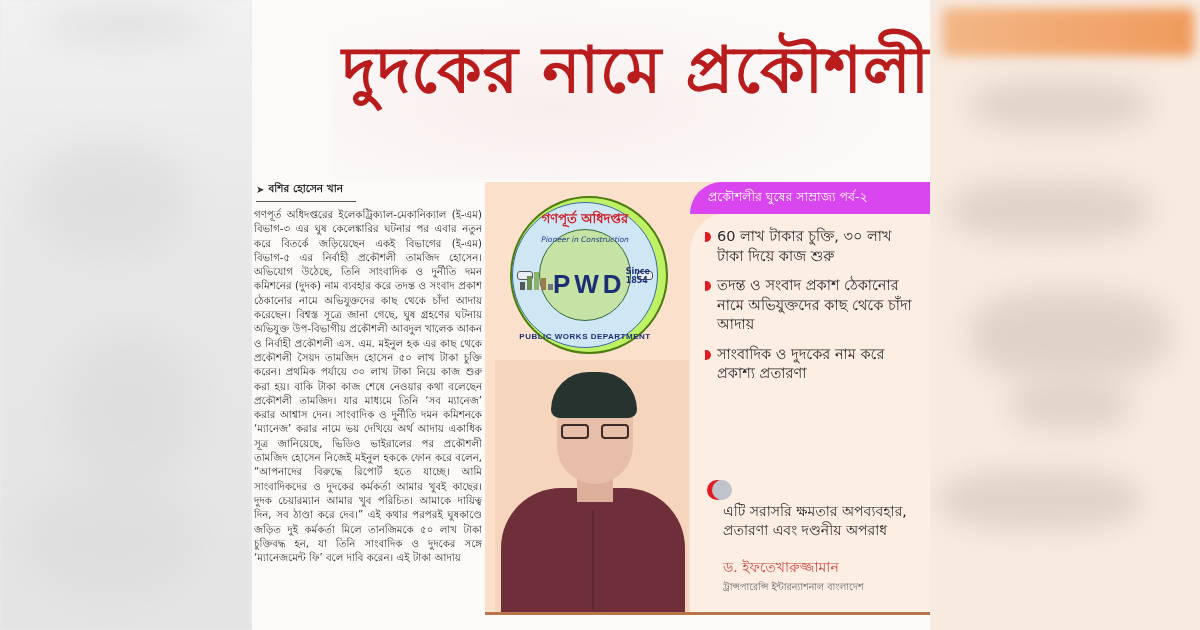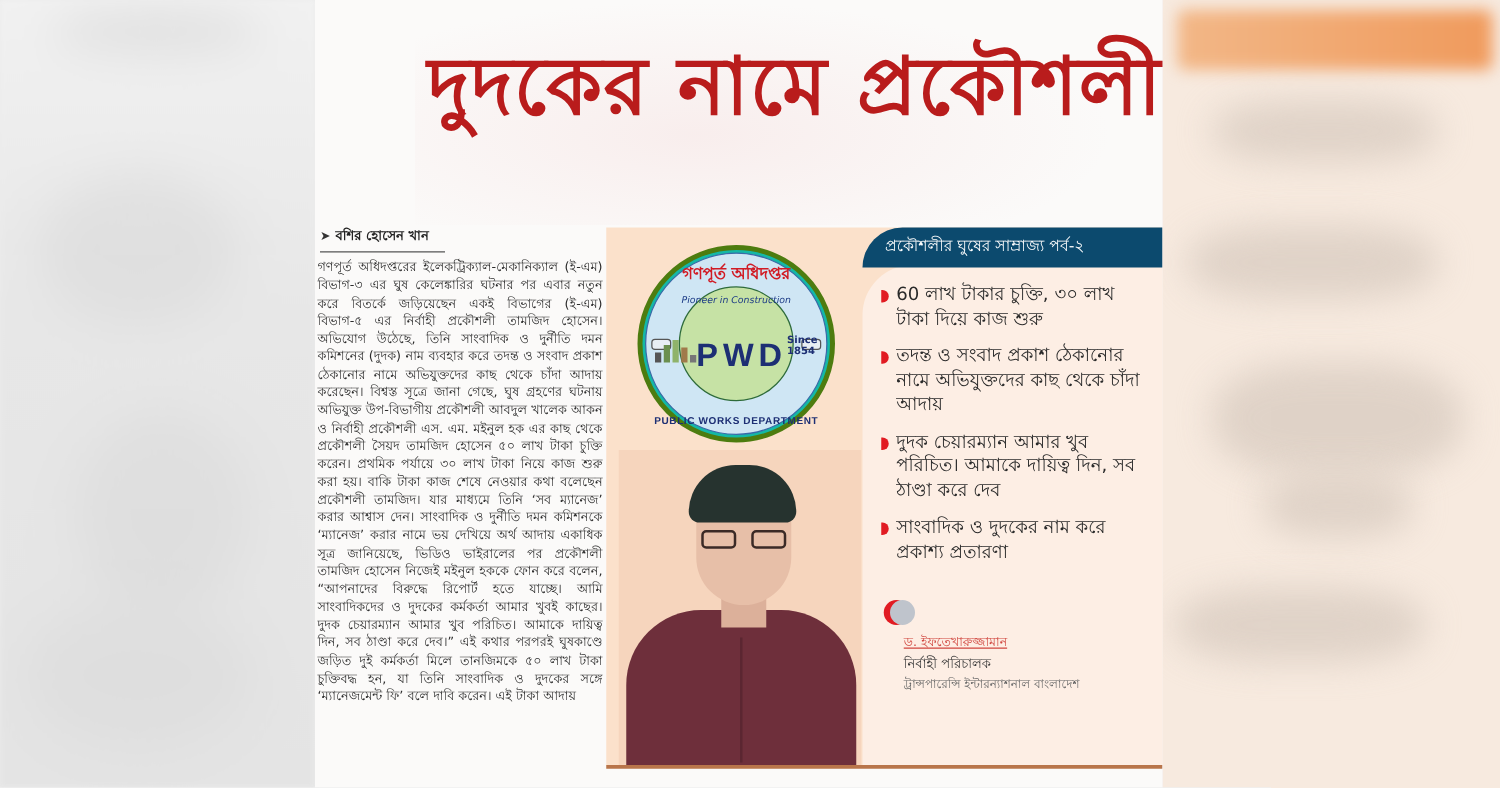--- a/index.html
+++ b/index.html
@@ -57,33 +57,33 @@
     .panel {
       position: absolute; left: 233px; top: 182px; width: 445px; height: 430px;
       background: #fbe1cb;
     }
     .panel-inner {
       position: absolute; left: 205px; top: 30px; width: 240px; height: 400px;
       background: #fdeee4; border-top-left-radius: 40px;
     }
     .series-tag {
       position: absolute; left: 205px; top: 0; width: 240px; height: 32px;
-      background: #0c4a6e; color: #fff; font-size: 12.5px;
+      background: #d946ef; color: #fff; font-size: 12.5px;
       display: flex; align-items: center; padding-left: 18px;
       border-top-left-radius: 34px;
     }
     .panel-bottom-rule {
       position: absolute; left: 0; top: 430px; width: 445px; height: 3px; background: #b9754a;
     }
 
     
     .logo {
       position: absolute; left: 25px; top: 14px; width: 158px; height: 158px;
-      border-radius: 50%; background: #14b8a6; border: 4px solid #4d7c0f;
-      display: flex; align-items: center; justify-content: center;
+      border-radius: 50%; background: #bef264; border: 2px solid #4d7c0f;
+      display: flex; align-items: center; 
     }
     .logo-ring {
       width: 146px; height: 146px; border-radius: 50%; background: #cfe6f4;
       border: 1.5px solid #3a6aa8; position: relative;
       display: flex; align-items: center; justify-content: center;
     }
     .logo-core {
       width: 92px; height: 92px; border-radius: 50%; background: #c6e2a5;
       border: 1.5px solid #2e6b3a; position: relative;
       display: flex; flex-direction: row; align-items: center; justify-content: center;
@@ -123,21 +123,21 @@
     .points { position: absolute; left: 220px; top: 45px; width: 215px; }
     .point { display: flex; gap: 6px; margin-bottom: 10px; font-size: 14.5px; line-height: 19.5px; color: #2a2a2a; }
     .point .mk { flex: none; width: 6px; height: 10px; margin-top: 5px; background: #e11b22; border-radius: 0 6px 6px 0; }
 
     
     .quote { position: absolute; left: 222px; top: 298px; width: 215px; }
     .quote-icon { position: relative; width: 26px; height: 22px; }
     .quote-icon .r { position: absolute; left: 0; top: 0; width: 20px; height: 20px; border-radius: 50%; background: #e11b22; }
     .quote-icon .g { position: absolute; left: 5px; top: 0; width: 20px; height: 20px; border-radius: 50%; background: #bfc4cc; }
     .quote-text { margin-left: 16px; margin-top: 0; font-size: 14px; line-height: 19px; color: #2a2a2a; }
-    .quote-name { margin-left: 16px; margin-top: 4px; font-size: 10px; color: #d0453e; text-decoration: underline; }
+    .quote-name { margin-left: 16px; margin-top: 16px; font-size: 14px; color: #d0453e; }
     .quote-role { margin-left: 16px; font-size: 10.5px; color: #333; }
     .quote-org { margin-left: 16px; font-size: 9.5px; color: #666; }
   </style>
 </head>
 <body>
 
 <div class="blur-left">
   <div class="blob" style="left:30px;top:140px;width:160px;height:120px;"></div>
   <div class="blob" style="left:60px;top:330px;width:140px;height:160px;"></div>
   <div class="blob" style="left:20px;top:480px;width:180px;height:120px;"></div>
@@ -209,33 +209,29 @@
       <div class="point">
         <span class="mk"></span>
         <span>60 লাখ টাকার চুক্তি, ৩০ লাখ টাকা দিয়ে কাজ শুরু</span>
       </div>
       <div class="point">
         <span class="mk"></span>
         <span>তদন্ত ও সংবাদ প্রকাশ ঠেকানোর নামে অভিযুক্তদের কাছ থেকে চাঁদা আদায়</span>
       </div>
       <div class="point">
         <span class="mk"></span>
-        <span>দুদক চেয়ারম্যান আমার খুব পরিচিত। আমাকে দায়িত্ব দিন, সব ঠাণ্ডা করে দেব</span>
-      </div>
-      <div class="point">
-        <span class="mk"></span>
         <span>সাংবাদিক ও দুদকের নাম করে প্রকাশ্য প্রতারণা</span>
       </div>
     </div>
 
     <div class="quote">
       <div class="quote-icon">
         <span class="r"></span>
           <span class="g"></span>
       </div>
+      <div class="quote-text">এটি সরাসরি ক্ষমতার অপব্যবহার, প্রতারণা এবং দণ্ডনীয় অপরাধ</div>
       <div class="quote-name">ড. ইফতেখারুজ্জামান</div>
-      <div class="quote-role">নির্বাহী পরিচালক</div>
       <div class="quote-org">ট্রান্সপারেন্সি ইন্টারন্যাশনাল বাংলাদেশ</div>
     </div>
 
     <div class="panel-bottom-rule"></div>
   </div>
 </div>
 
 </body></html>

